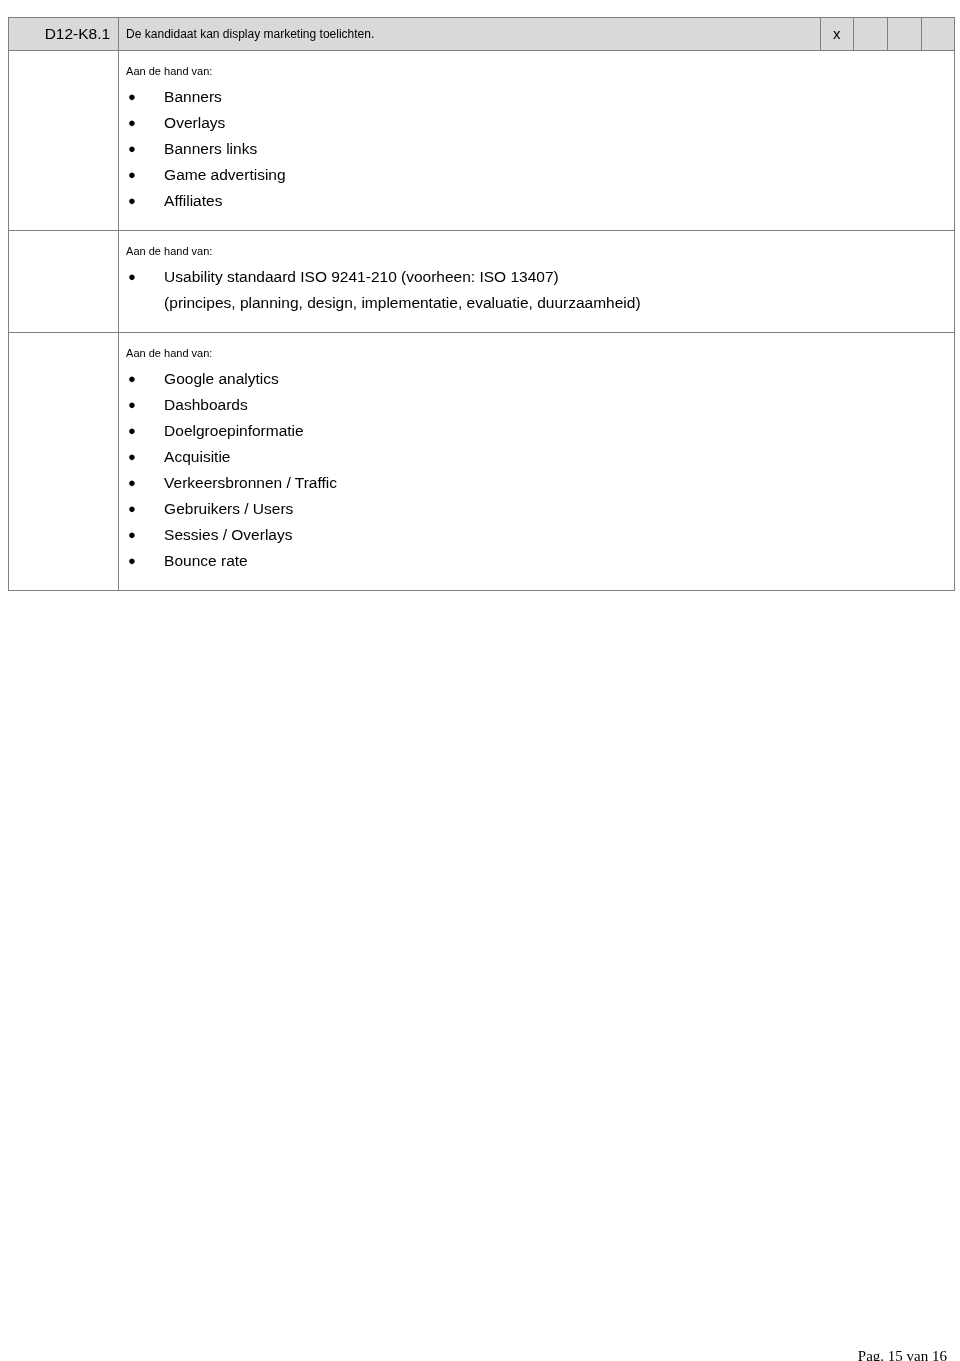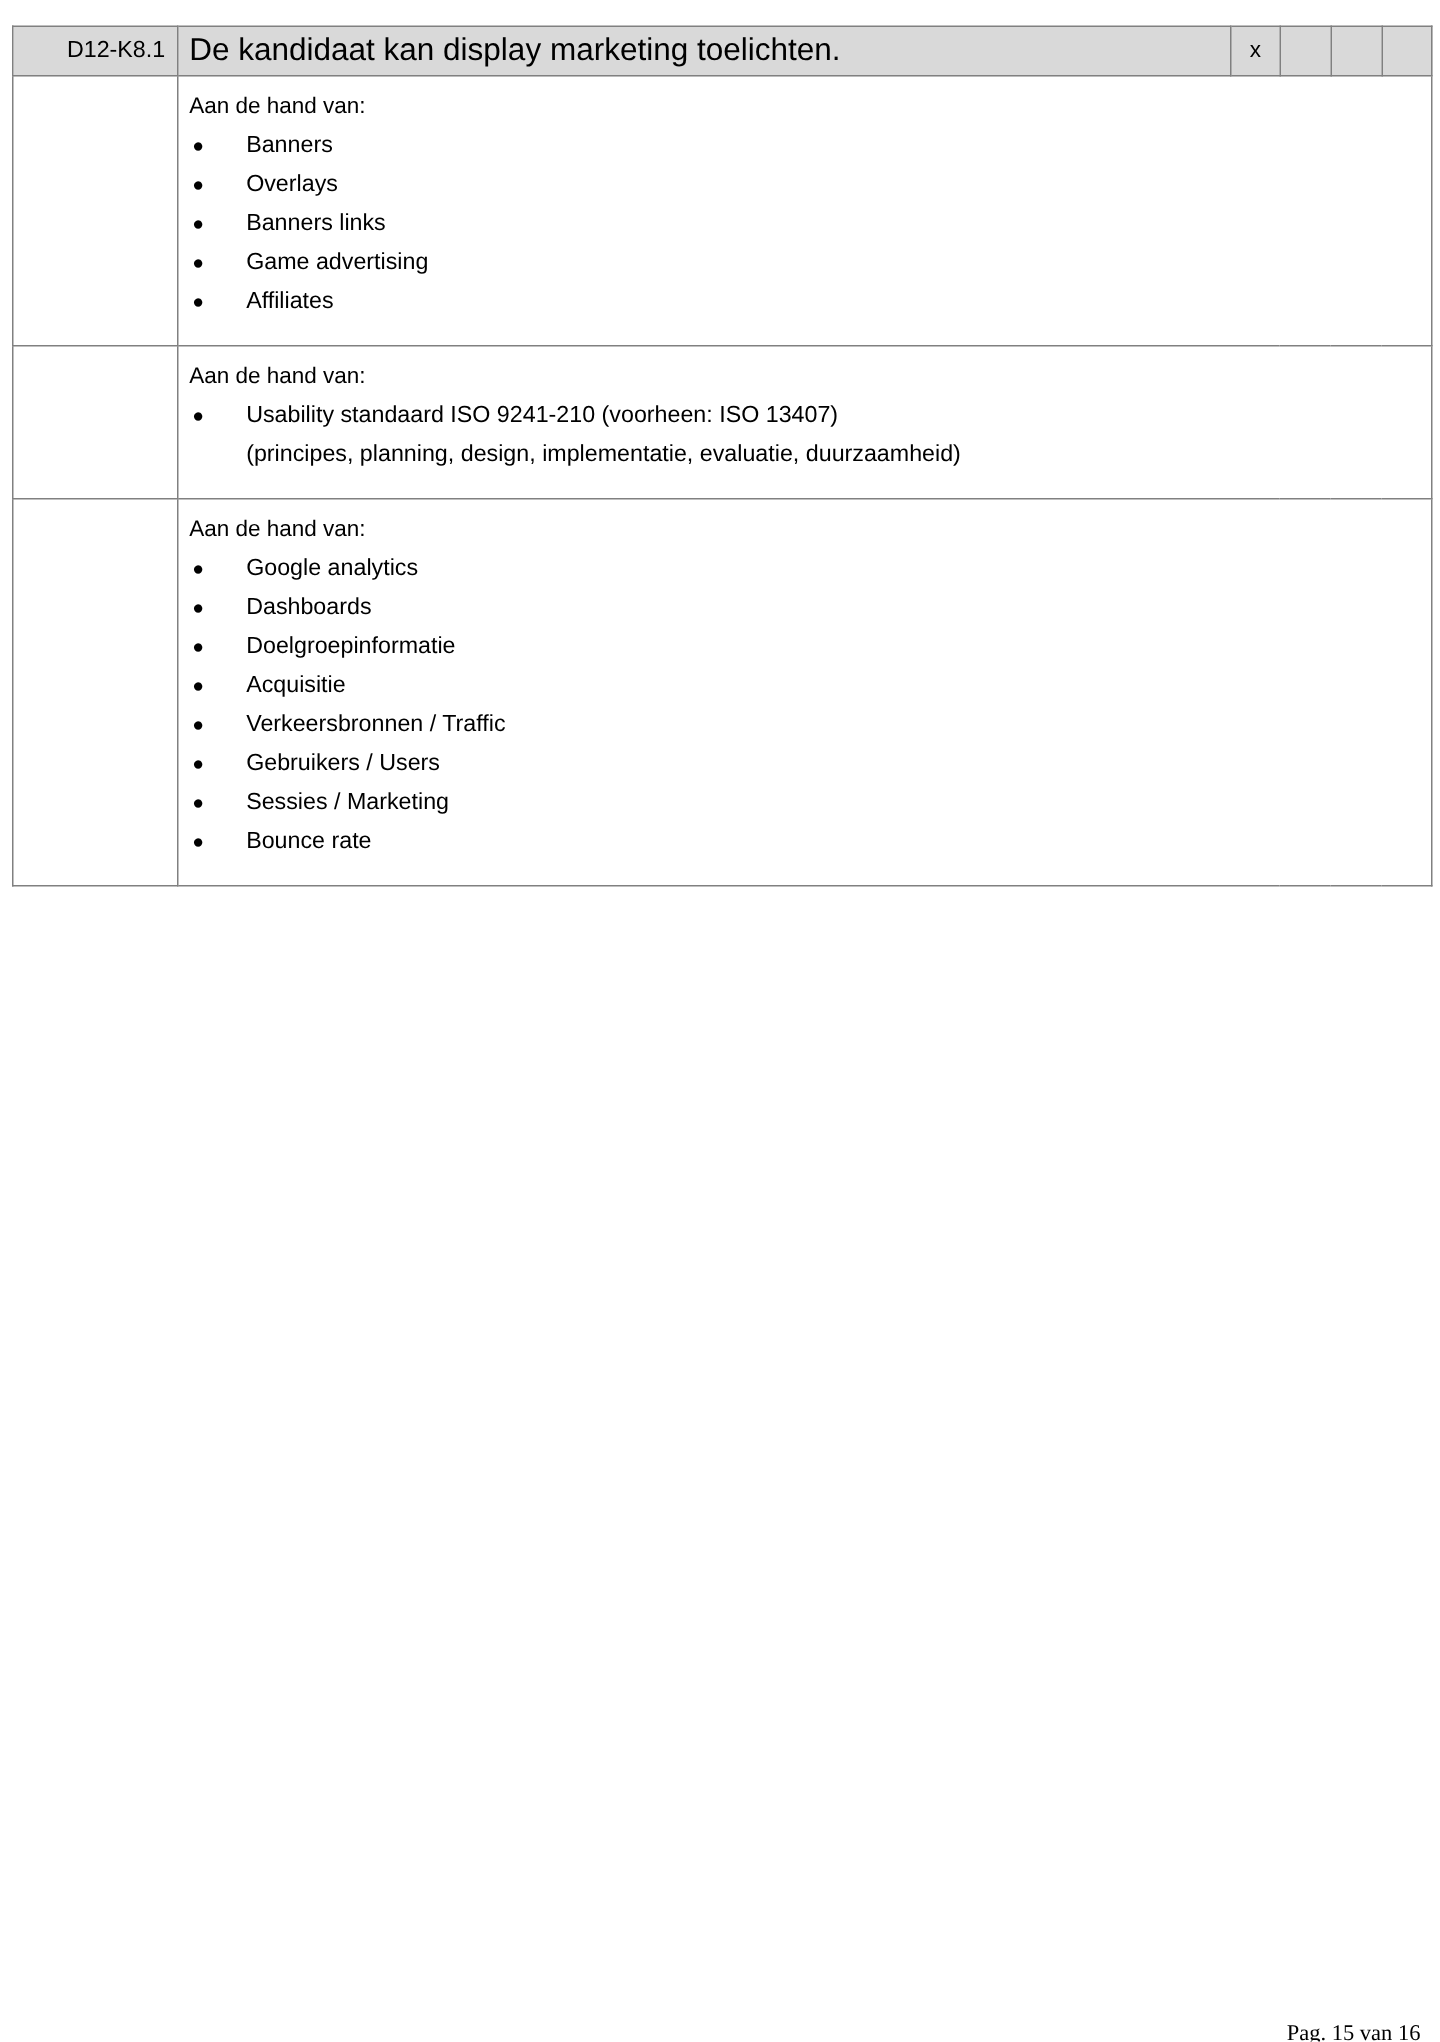--- a/index.html
+++ b/index.html
@@ -45,21 +45,21 @@
   }
   tr.hdr td.code {
     text-align: right;
     padding-right: 8px;
     font-size: 15.5px;
     line-height: 32px;
     white-space: nowrap;
   }
   tr.hdr td.title {
     padding-left: 7px;
-    font-size: 21px;
+    font-size: 12px;
     line-height: 32px;
     white-space: pre;
     margin-left: 18px;
   }
   tr.hdr td.mark {
     text-align: center;
     font-size: 15px;
     line-height: 32px;
   }
 
@@ -68,21 +68,21 @@
     background: #ffffff;
   }
   tr.detail td.spacer {
     
   }
   tr.detail td.body {
     padding: 7px 6px 16px 7px;
   }
 
   .lead {
-    font-size: 15px;
+    font-size: 11px;
     line-height: 26px;
     margin: 0 0 0 0;
     white-space: pre;
   }
 
   ul.items {
     list-style: none;
     margin: 0;
     padding: 0;
   }
@@ -164,21 +164,21 @@
           <td class="spacer"></td>
           <td class="body" colspan="5">
             <div class="lead">Aan de hand van:</div>
             <ul class="items">
               <li><span class="bullet">●</span><span>Google analytics</span></li>
               <li><span class="bullet">●</span><span>Dashboards</span></li>
               <li><span class="bullet">●</span><span>Doelgroepinformatie</span></li>
               <li><span class="bullet">●</span><span>Acquisitie</span></li>
               <li><span class="bullet">●</span><span>Verkeersbronnen / Traffic</span></li>
               <li><span class="bullet">●</span><span>Gebruikers / Users</span></li>
-              <li><span class="bullet">●</span><span>Sessies / Marketing</span></li>
+              <li><span class="bullet">●</span><span>Sessies / Overlays</span></li>
               <li><span class="bullet">●</span><span>Bounce rate</span></li>
             </ul>
           </td>
         </tr>
       </tbody>
   </table>
 
   <div class="footer">Pag. 15 van 16</div>
 
 </div>

